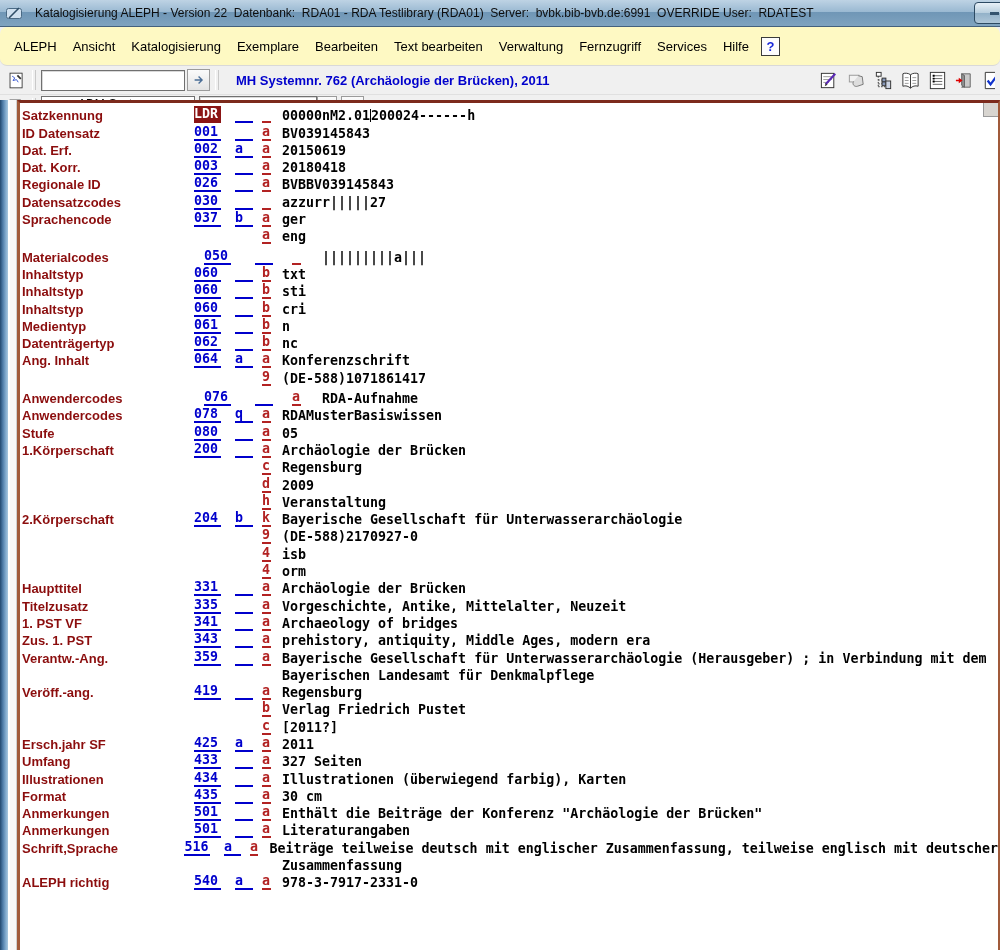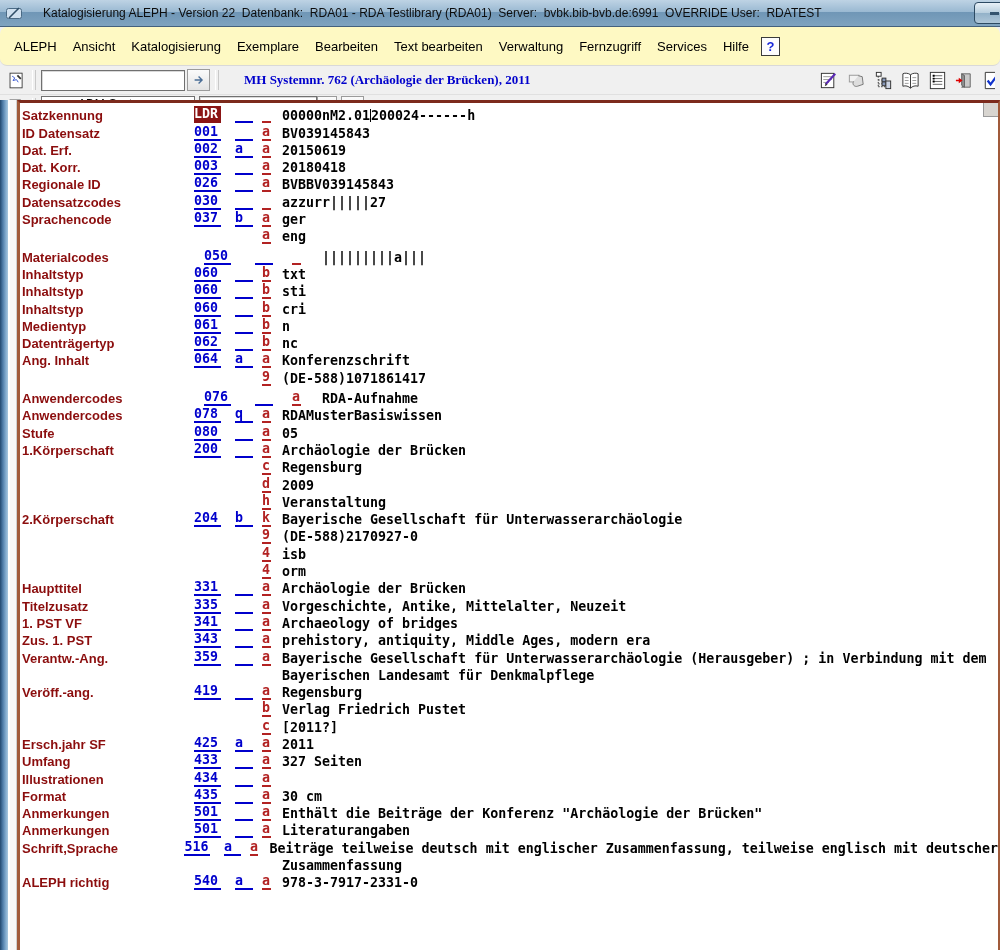--- a/index.html
+++ b/index.html
@@ -1,21 +1,21 @@
 <!DOCTYPE html>
 <html><head>
 <meta charset="utf-8">
 <style>
   html,body{margin:0;padding:0;background:#fff;}
   .window{position:relative;width:1000px;height:950px;overflow:hidden;
           font-family:"Liberation Sans",sans-serif;background:#f0f0f0;}
 
   
   .titlebar{height:26px;background:linear-gradient(#bed3e4 0%,#9ab9d2 45%,#6f96b6 46%,#7fa3bf 100%);
-            border-bottom:1px solid #44617d;display:flex;align-items:center;padding:0 6px;gap:20px;position:relative;}
+            border-bottom:1px solid #44617d;display:flex;align-items:center;padding:0 6px;gap:12px;position:relative;}
   .titlebar-text{font-size:12px;color:#0d0d0d;white-space:pre;}
   .app-icon{width:17px;height:15px;display:inline-block;}
   .win-btn{position:absolute;right:-14px;top:2px;width:38px;height:20px;border:1px solid #2c4a63;border-radius:4px;
            background:linear-gradient(#e8f1f8,#b9cfde 48%,#93b2c9 52%,#aec6d8);display:flex;align-items:center;justify-content:center;}
   .win-btn i{display:block;width:9px;height:3px;background:#33536e;}
 
   
   .menubar{height:22px;background:#fef9c3;border-bottom:1px solid #d9d9d9;display:flex;align-items:center;padding:8px 6px;border-radius:7px;}
   .menu-item{font-size:13px;color:#000;padding:0 8px;line-height:21px;}
   .help-box{width:17px;height:17px;margin-left:4px;border:1px solid #3b3b3b;background:#fdfdfd;
@@ -33,21 +33,21 @@
   .in-find{width:112px;}
   .btn{height:20px;border:1px solid #9b9b9b;background:linear-gradient(#fbfbfb,#e3e3e3);
        display:flex;align-items:center;justify-content:center;font-size:11px;color:#333;}
   .arrow-btn{width:21px;}
   .arrow-btn svg{width:14px;height:14px;}
   .dots-btn{width:18px;font-weight:bold;letter-spacing:1px;}
   .combo{width:152px;height:19px;border:1px solid #707070;background:#fff;display:flex;align-items:center;flex-direction:column;}
   .combo-text{flex:1;font-size:12px;padding-left:4px;color:#000;}
   .combo-arrow{width:17px;height:17px;margin:0;border-left:1px solid #9b9b9b;background:linear-gradient(#f5f5f5,#dcdcdc);
                display:flex;align-items:center;justify-content:center;font-size:8px;color:#222;}
-  .record-title{color:#0000cc;font-weight:bold;font-size:13px;margin-left:20px;white-space:nowrap;font-family:Liberation Serif, serif;}
+  .record-title{color:#0000cc;font-weight:bold;font-size:13px;margin-left:12px;white-space:nowrap;}
   .tb-right{margin-left:auto;display:flex;align-items:center;overflow:hidden;width:178px;flex:none;}
   .tbtn{width:24px;height:24px;flex:none;display:flex;align-items:center;justify-content:center;margin-right:3px;}
   .tbtn svg{width:21px;height:21px;}
 
   
   .record-area{position:absolute;top:100px;bottom:0;left:0;right:0;display:flex;}
   .win-edge{width:8px;background:linear-gradient(90deg,#23486e 0%,#4f7ca8 35%,#7fa8cc 70%,#a9c8e0 100%);}
   .gutter{width:9px;background:#f7f7f7;box-shadow:inset -1px 0 0 #cfcfcf,inset 2px 0 0 #ffffff;}
   .pane{flex:1;background:#fff;border-top:3px solid #7c2a1c;border-left:3px solid #a05a3a;border-right:2px solid #a05a3a;
         position:relative;padding:3px 0 0 2px;overflow:hidden;}
@@ -463,20 +463,21 @@
     <span class="c-tag">433</span>
     <span class="c-ind"></span>
     <span class="c-sub">a</span>
     <span class="c-val">327 Seiten</span>
   </div>
           <div class="row">
     <span class="c-label">Illustrationen</span>
     <span class="c-tag">434</span>
     <span class="c-ind"></span>
     <span class="c-sub">a</span>
+    <span class="c-val">Illustrationen (überwiegend farbig), Karten</span>
   </div>
           <div class="row">
     <span class="c-label">Format</span>
     <span class="c-tag">435</span>
     <span class="c-ind"></span>
     <span class="c-sub">a</span>
     <span class="c-val">30 cm</span>
   </div>
           <div class="row">
     <span class="c-label">Anmerkungen</span>

